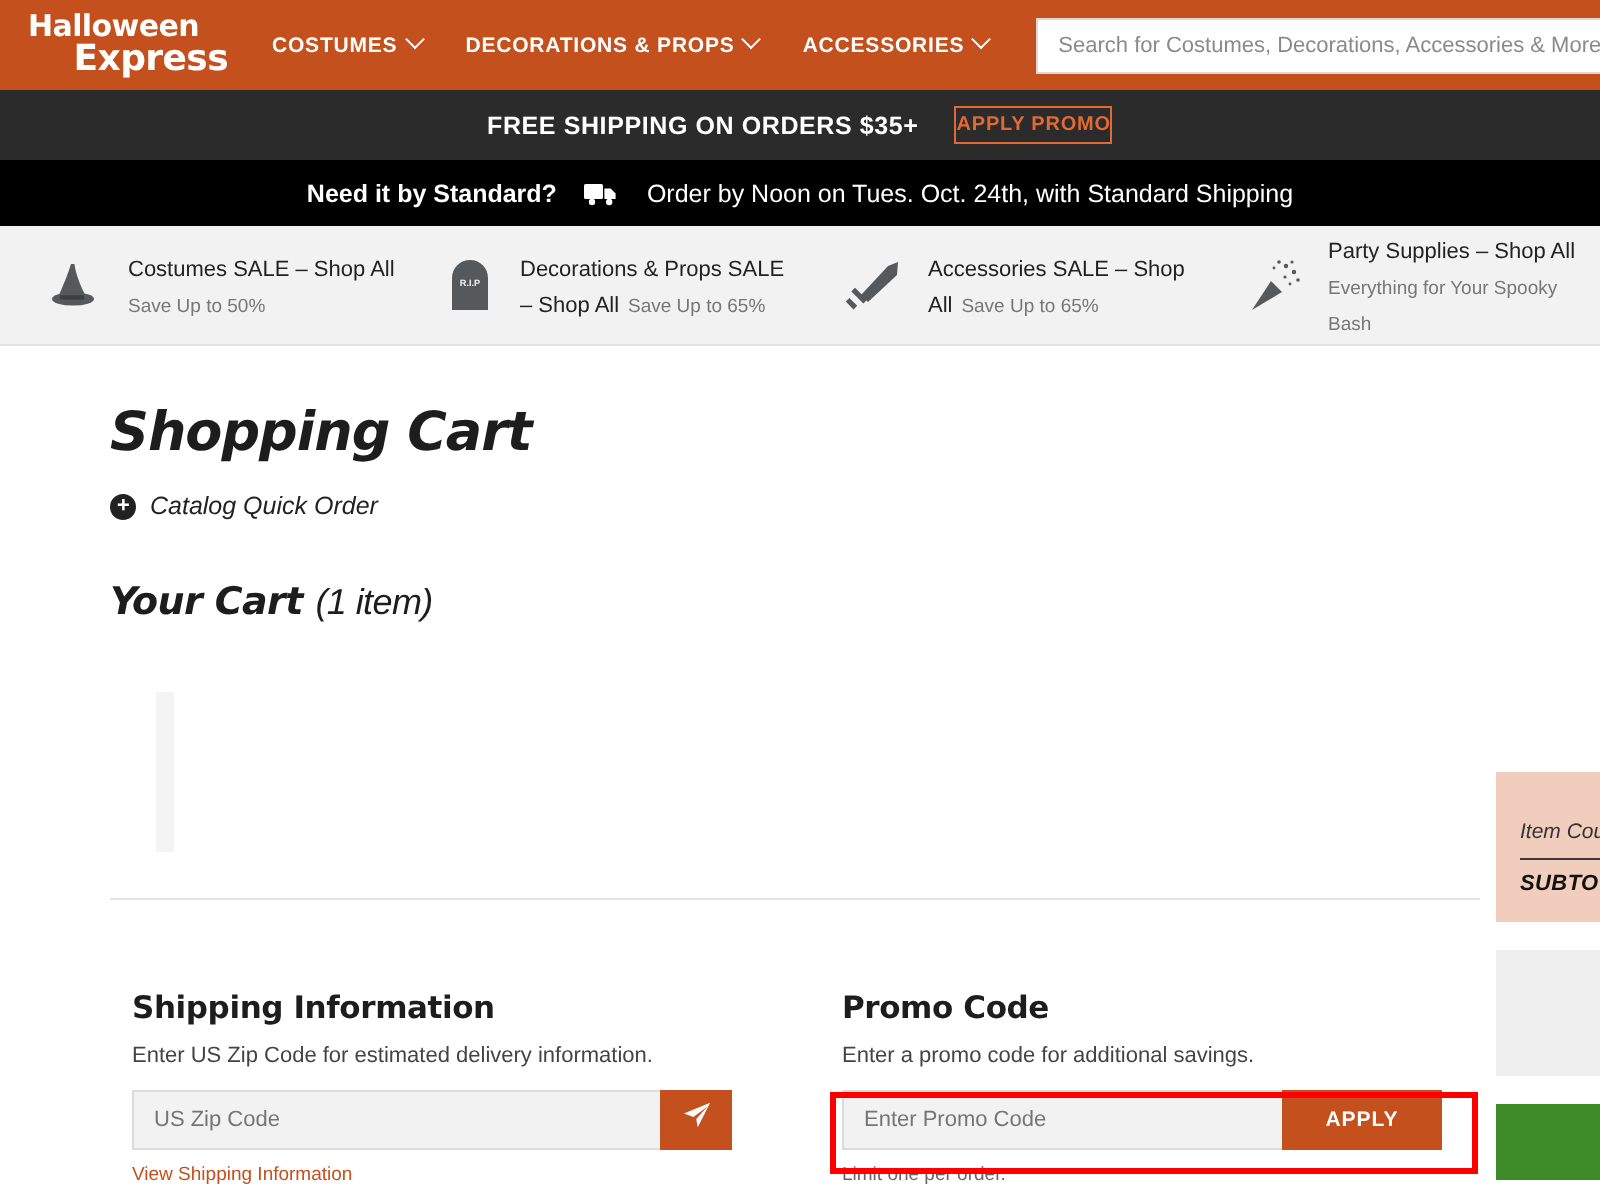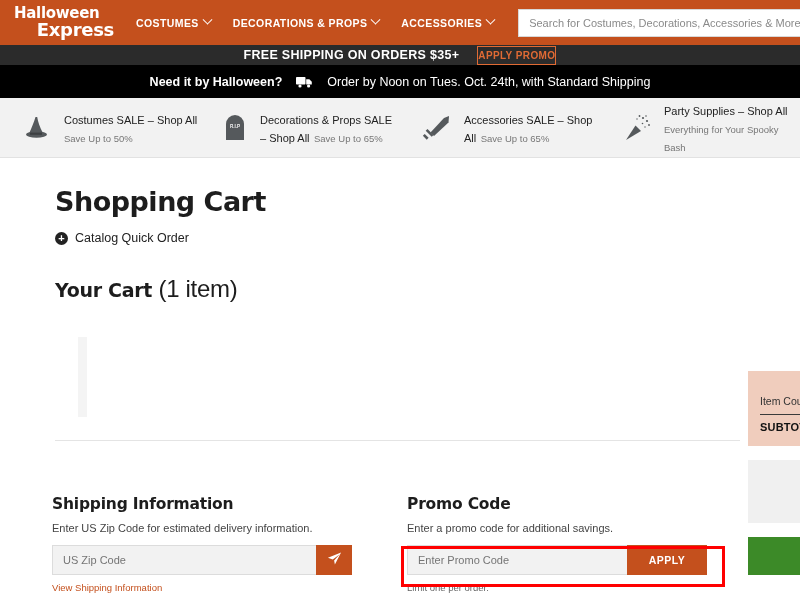--- a/index.html
+++ b/index.html
@@ -67,21 +67,21 @@
     background: #fff;
     border: 1px solid #d8d8d8;
     display: flex; align-items: center;
     padding: 0 10px;
     font-size: 11px;
     color: #8a8a8a;
   }
 
   
   .shipbar {
-    height: 20px;
+    height: 35px;
     background: #2b2b2b;
     display: flex; align-items: center; justify-content: center;
     gap: 18px;
   }
   .shipbar .txt {
     color: #fff; font-size: 12.5px; font-weight: bold; letter-spacing: .3px;
   }
   .promobtn {
     border: 1px solid #E06A34;
     color: #E06A34;
@@ -118,21 +118,21 @@
     align-items: center;
     gap: 12px;
     padding-left: 22px;
     cursor: pointer;
   }
   .caticon { width: 34px; height: 34px; display:flex; align-items:center; justify-content:center; color:#555; }
   .cattext .t1 { font-size: 11px; color: #222; font-weight: 500; line-height: 1.35; }
   .cattext .t2 { font-size: 9.5px; color: #777; line-height: 1.35; }
 
   
-  .main { position: relative; padding: 0 0 0 0; }
+  .main { position: relative; padding: 0 0 0 0; font-style: italic; }
   .content { width: 700px; margin-left: 55px; padding-top: 28px; }
 
   h1.page-title {
     font-size: 27px;
     font-weight: bold;
     font-family: "DejaVu Sans", sans-serif;
     letter-spacing: -0.5px;
     color: #1d1d1d;
   }
   .quickorder {
@@ -147,21 +147,21 @@
     font-size: 11px; font-weight: bold; line-height: 1;
   }
   h2.yourcart {
     margin-top: 30px;
     font-size: 19px;
     font-family: "DejaVu Sans", sans-serif;
     letter-spacing: -0.3px;
     font-weight: bold;
     color: #1d1d1d;
   }
-  h2.yourcart .count { font-weight: normal; font-family: "Liberation Sans", sans-serif; font-size: 24px; }
+  h2.yourcart .count { font-weight: normal; font-family: "Liberation Sans", sans-serif; font-size: 18px; }
 
   .cartbody { height: 105px; position: relative; margin-top: 22px; }
   .skeleton-bar {
     position: absolute; left: 23px; top: 12px;
     width: 9px; height: 80px;
     background: #f4f4f4;
   }
   .cart-divider {
     border-top: 1px solid #e4e4e4;
     margin-top: 10px;
@@ -186,21 +186,21 @@
   .sum-gray { background: #f0f0f0; height: 63px; margin-top: 14px; }
   .sum-green { background: #3c8a28; height: 38px; margin-top: 14px; }
 
   
   .bottom {
     position: absolute;
     top: 495px; left: 0;
     width: 800px;
     display: flex;
   }
-  .col-ship { margin-left: 52px; width: 300px; }
+  .col-ship { margin-left: 66px; width: 300px; }
   .col-promo { margin-left: 55px; width: 300px; position: relative; }
 
   h3.sec {
     font-size: 15.5px;
     font-family: "DejaVu Sans", sans-serif;
     font-weight: bold;
     letter-spacing: -0.2px;
     color: #1d1d1d;
   }
   .sechelp { margin-top: 9px; font-size: 11px; color: #444; }
@@ -284,21 +284,21 @@
     </div>
   </div>
 </div>
 
 <div class="shipbar">
   <span class="txt">FREE SHIPPING ON ORDERS $35+</span>
   <span class="promobtn">APPLY PROMO</span>
 </div>
 
 <div class="hallobar">
-  <span class="q">Need it by Halloween?</span>
+  <span class="q">Need it by Standard?</span>
   <span class="truck">
     <svg width="17" height="12" viewBox="0 0 17 12" fill="#fff">
       <rect x="0" y="1" width="9.5" height="7.5" rx="0.8"></rect>
       <path d="M10.2 3.2h3.1l2.5 2.6v2.7h-5.6z"></path>
       <circle cx="4" cy="10" r="1.6"></circle>
       <circle cx="12.6" cy="10" r="1.6"></circle>
     </svg>
   </span>
   <span class="a">Order by Noon on Tues. Oct. 24th, with Standard Shipping</span>
 </div>

